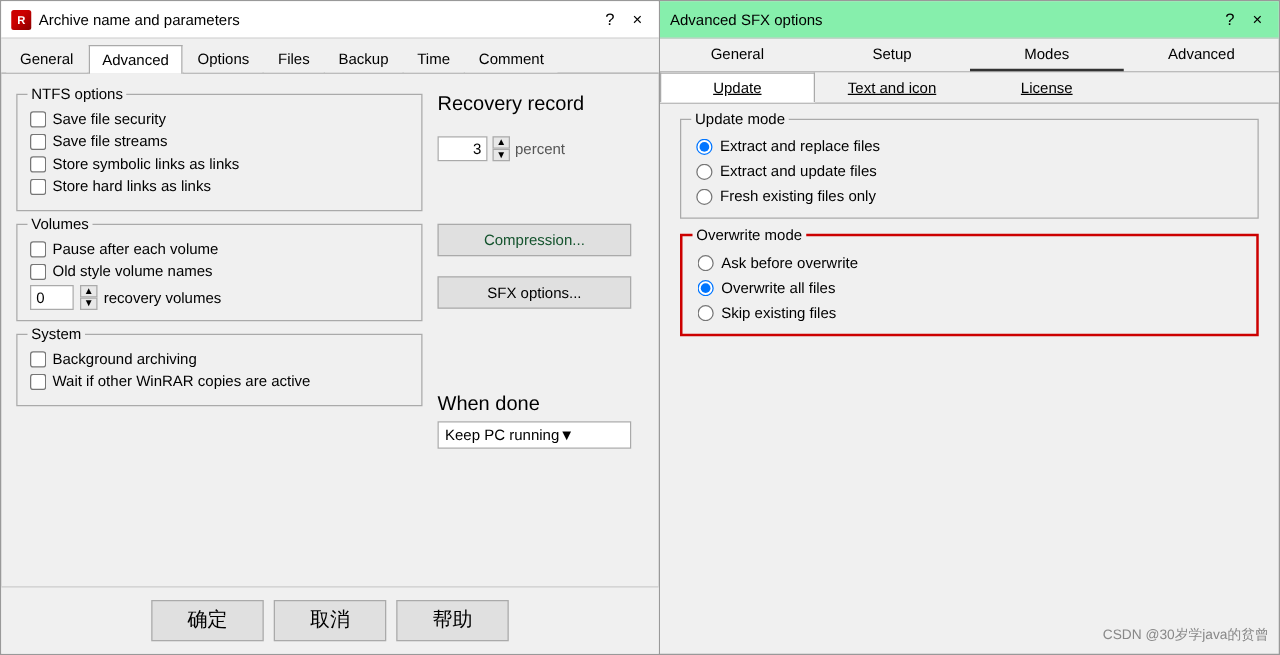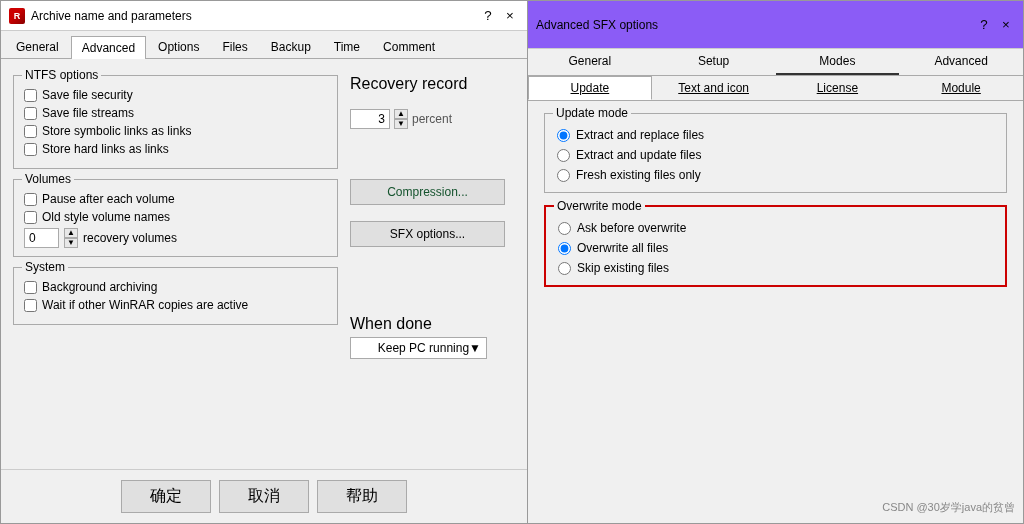--- a/index.html
+++ b/index.html
@@ -198,28 +198,28 @@
       width: 35px;
       border: 1px solid #aaa;
       padding: 2px 4px;
       font-size: 12px;
     }
 
     .when-done-section { margin-bottom: 8px; }
     .when-done-label { font-size: 16px; margin-bottom: 4px; }
 
     .select-dropdown {
-      width: 137px;
+      width: 155px;
       border: 1px solid #aaa;
       padding: 3px 5px;
       font-size: 12px;
       background: #fff;
       cursor: pointer;
       display: flex;
-      justify-content: flex-end;
+      justify-content: flex-start;
       align-items: center;
     }
 
     .bottom-buttons {
       display: flex;
       justify-content: center;
       gap: 8px;
       padding: 10px;
       border-top: 1px solid #ccc;
       background: #f0f0f0;
@@ -239,27 +239,27 @@
     .right-panel {
       width: 496px;
       background: #f0f0f0;
       border: 1px solid #999;
       border-left: none;
       display: flex;
       flex-direction: column;
     }
 
     .right-title-bar {
-      background: #8b5cf6;
+      background: #86efac;
       border-bottom: 1px solid #ccc;
       padding: 6px 8px;
       display: flex;
       align-items: center;
       justify-content: space-between;
-      height: 48px;
+      height: 30px;
     }
 
     .right-tabs-row {
       display: grid;
       grid-template-columns: 1fr 1fr 1fr 1fr;
       border-bottom: 1px solid #aaa;
     }
 
     .right-tab {
       padding: 5px 8px;
@@ -486,21 +486,20 @@
     <div class="right-tab"><span>General</span></div>
     <div class="right-tab"><span>Setup</span></div>
     <div class="right-tab active"><span>Modes</span></div>
     <div class="right-tab"><span>Advanced</span></div>
   </div>
 
   <div class="right-subtabs-row">
     <div class="right-subtab active"><span>Update</span></div>
     <div class="right-subtab"><span>Text and icon</span></div>
     <div class="right-subtab"><span>License</span></div>
-    <div class="right-subtab"><span>Module</span></div>
   </div>
 
   <div class="right-wrapper">
     <div class="right-content">
 
       <div class="right-section-box" style="padding-top:14px;">
         <span class="right-section-label">Update mode</span>
         <div class="radio-row">
           <input type="radio" name="update_mode" checked="" style="">
           <span>Extract and replace files</span>

